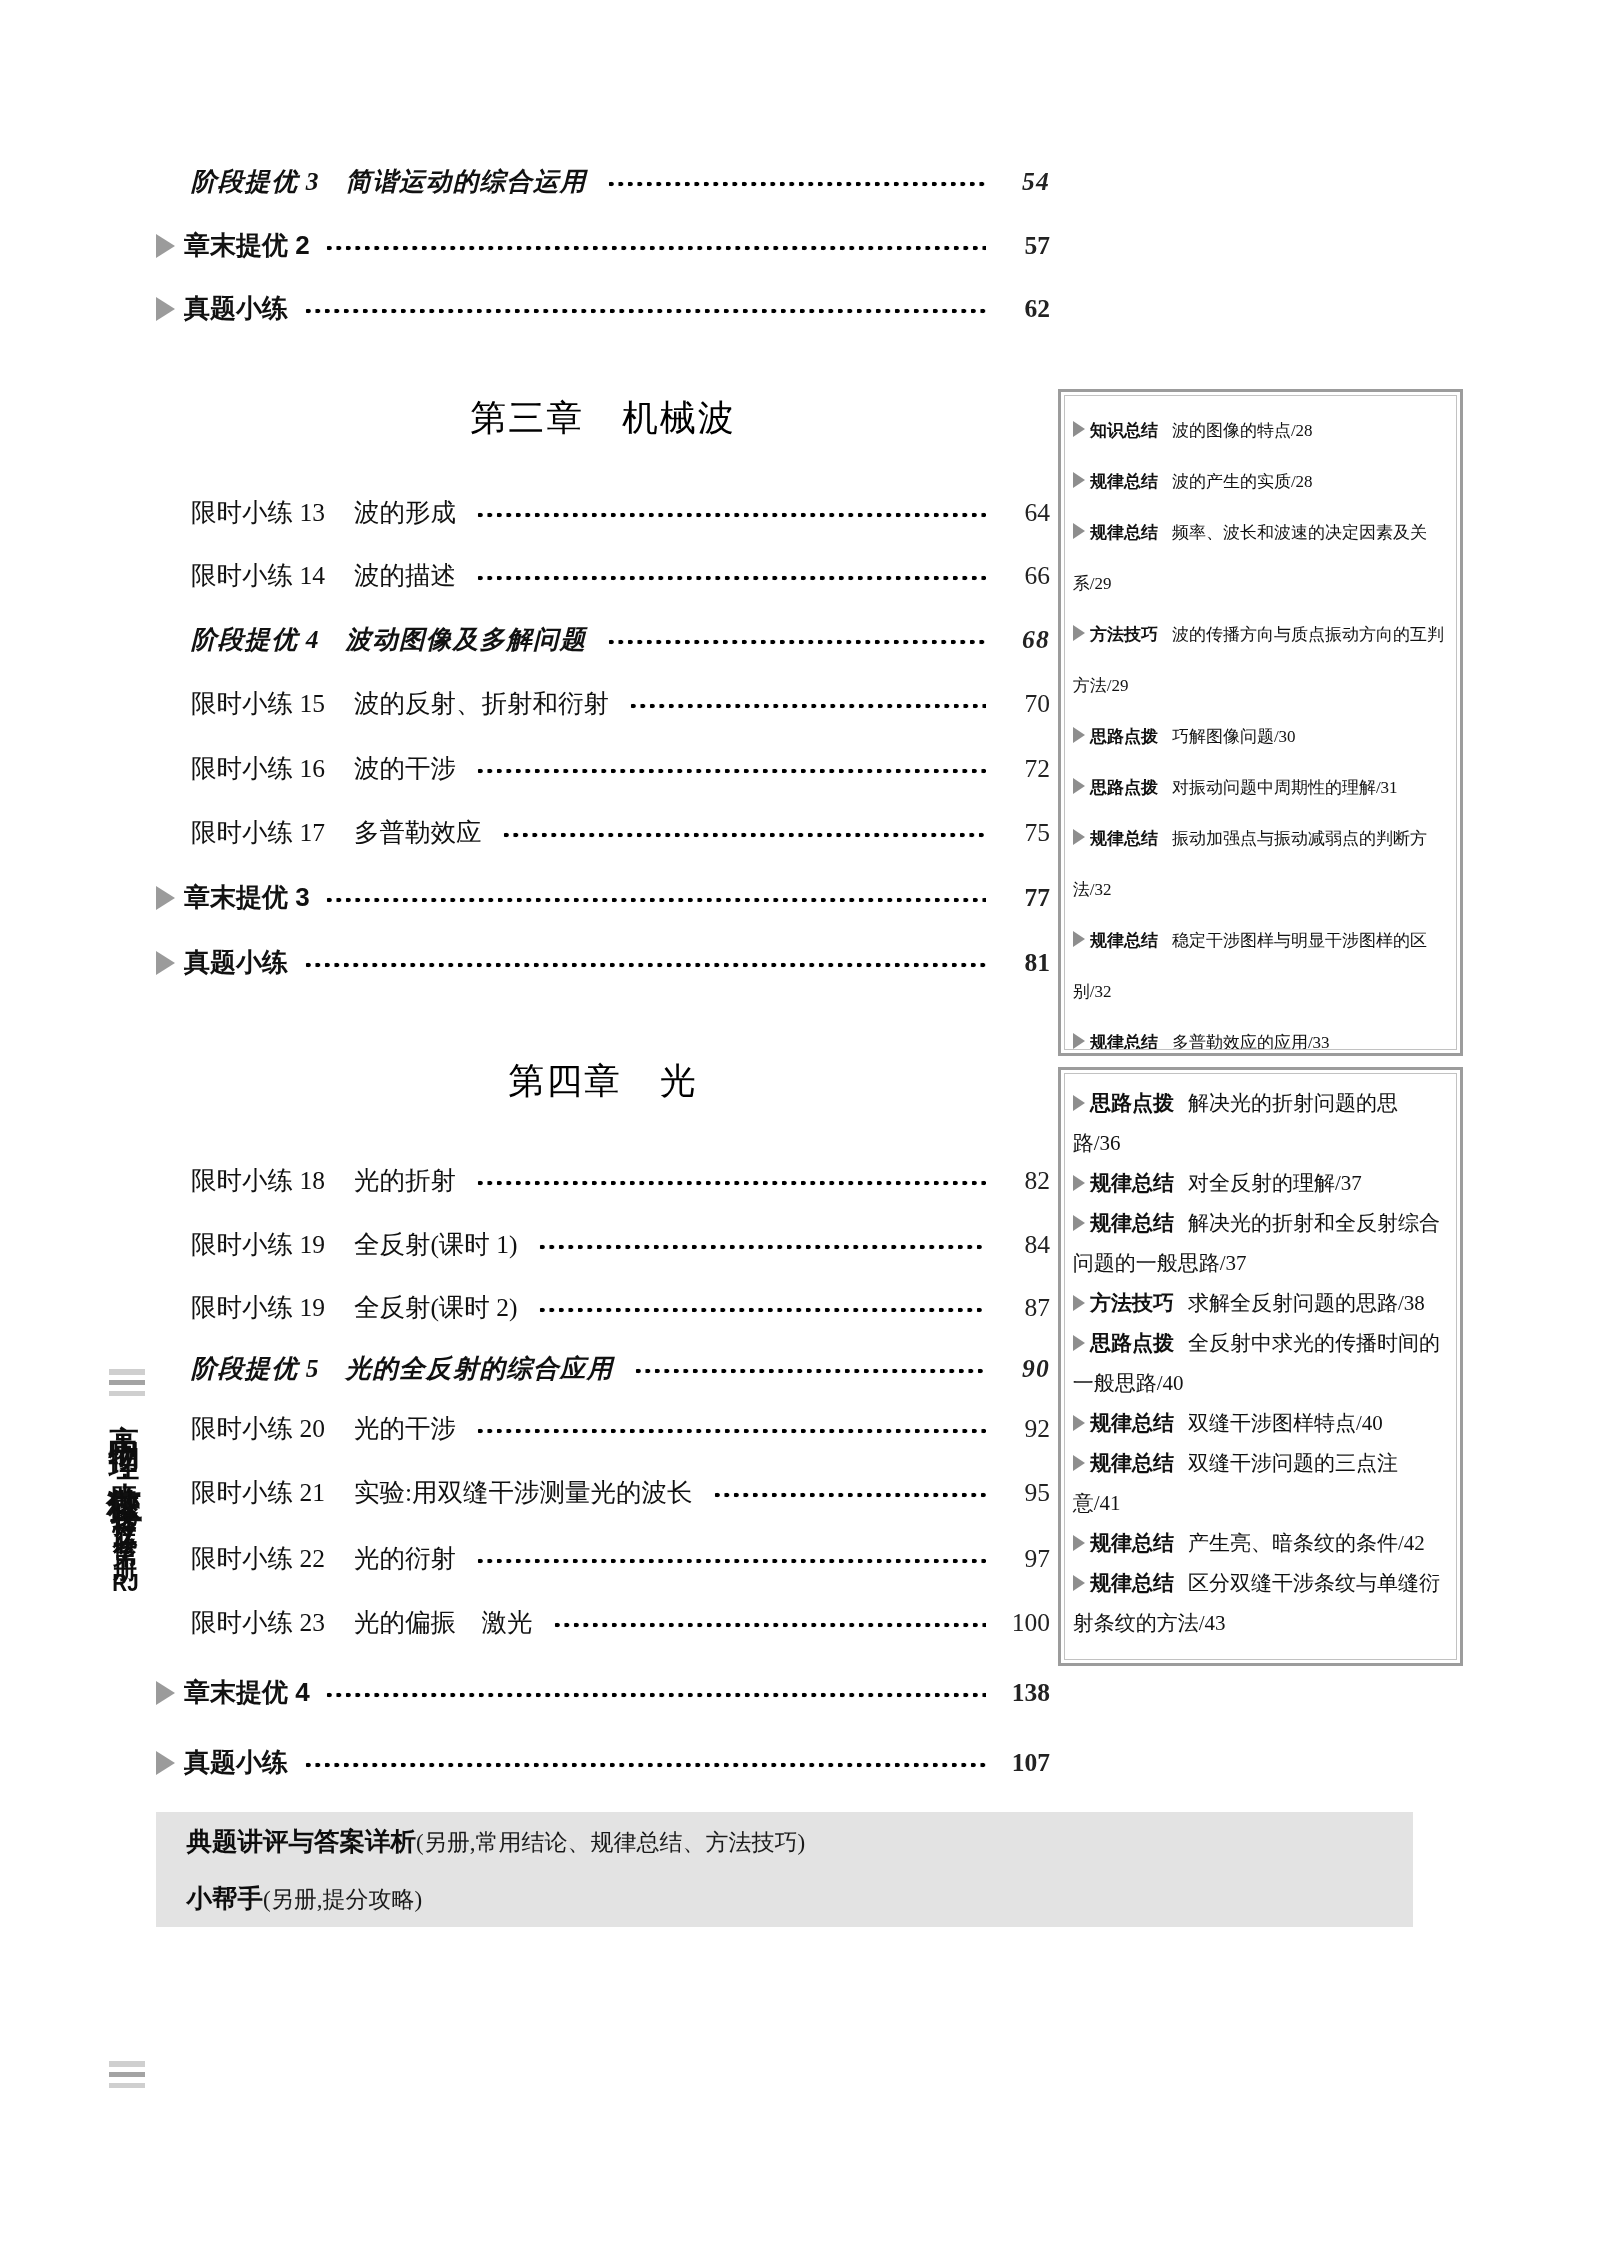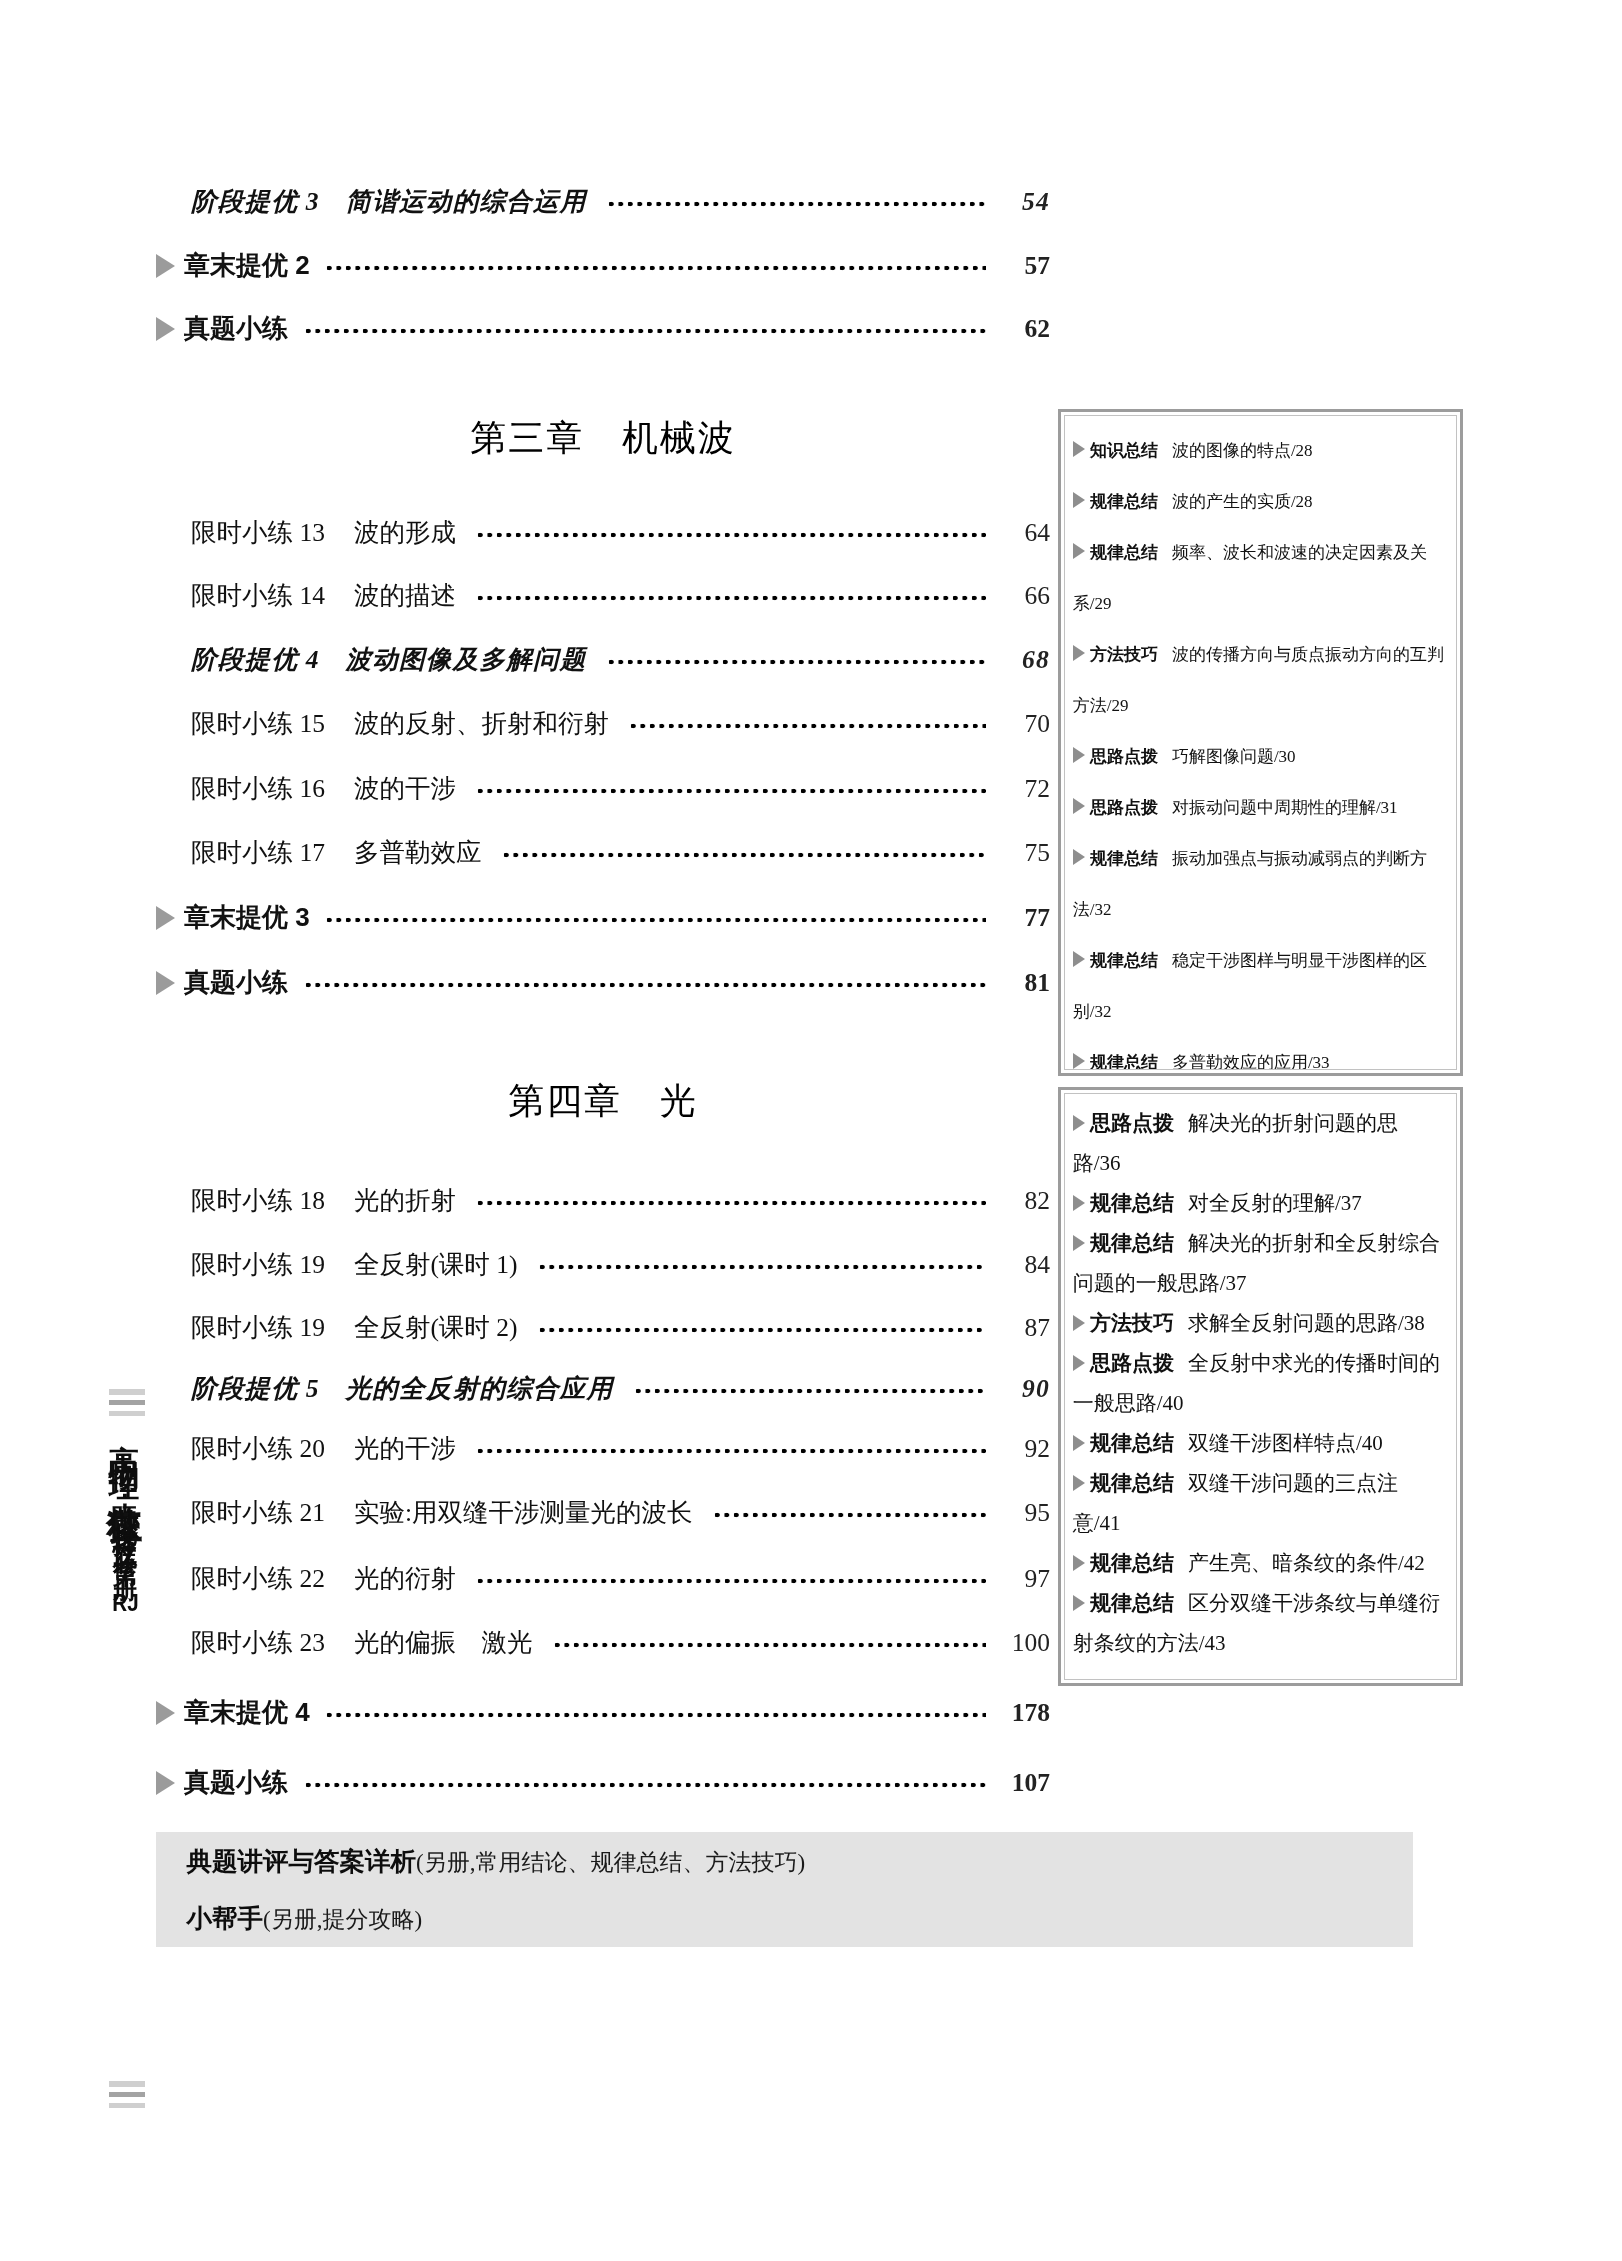--- a/index.html
+++ b/index.html
@@ -1,18 +1,18 @@
 <!DOCTYPE html>
 <html style="font-size:10.2px"><head>
 <meta charset="utf-8">
 <style>
   html,body{margin:0;padding:0;}
   body{width:1622px;height:2261px;background:#ffffff;position:relative;overflow:hidden;
        font-family:"Liberation Serif",serif;color:#111;}
-  .page{position:absolute;inset:0;margin-top:20px;}
+  .page{position:absolute;inset:0;}
 
   
   .row{position:absolute;left:156px;width:894px;height:41px;display:flex;align-items:center;box-sizing:border-box;}
   .row.norm,.row.stage{padding-left:35px;}
   .norm{font-family:"Liberation Serif",serif;font-size:25.5px;}
   .norm .lbl{margin-right:29px;white-space:pre;}
   .stage{font-family:"Liberation Serif",serif;font-style:italic;font-weight:bold;font-size:25.5px;letter-spacing:1.3px;}
   .stage .lbl{margin-right:25.5px;white-space:pre;}
   .end{font-family:"Liberation Sans",sans-serif;font-weight:bold;font-size:26px;}
   .end .lbl{white-space:pre;}
@@ -183,21 +183,21 @@
   <div class="row norm" style="top:1602px">
     <span class="lbl">限时小练 23</span>
       <span class="ttl">光的偏振　激光</span>
     <span class="leader"></span>
     <span class="pg">100</span>
   </div>
   <div class="row end" style="top:1672px">
     <span class="tri"></span>
     <span class="lbl">章末提优 4</span>
     <span class="leader"></span>
-    <span class="pg">178</span>
+    <span class="pg">138</span>
   </div>
   <div class="row end" style="top:1742px">
     <span class="tri"></span>
     <span class="lbl">真题小练</span>
     <span class="leader"></span>
     <span class="pg">107</span>
   </div>
 
   <div class="sbox box3" style="top:389px;height:667px">
     <div class="sbox-in">

